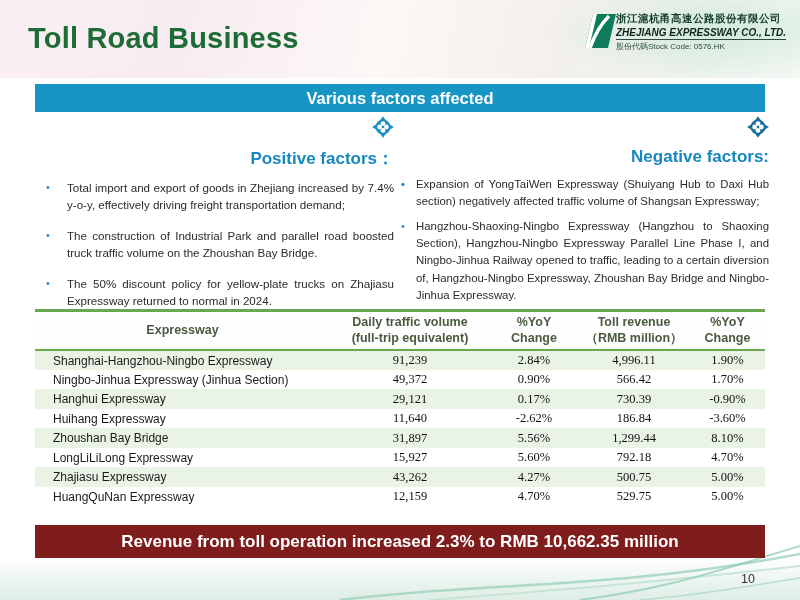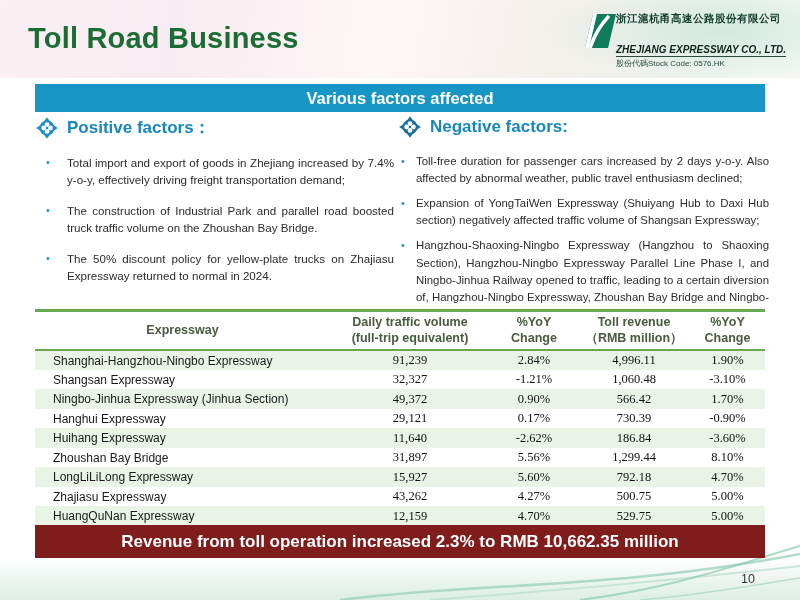--- a/index.html
+++ b/index.html
@@ -30,36 +30,36 @@
   
   .title {
     position: absolute; left: 28px; top: 22px;
     font-size: 29px; font-weight: 700; color: #1e6c35;
     letter-spacing: .2px;
   }
   .logo { position: absolute; right: 14px; top: 10px; display: flex; align-items: flex-start; gap: 0; }
   .logo-mark { width: 40px; height: 42px; flex: 0 0 auto; }
   .logo-text { padding-top: 2px; }
   .logo-cn { font-size: 10.5px; font-weight: bold; color: #123b2b; letter-spacing: .5px; }
-  .logo-en { font-size: 10px; font-weight: bold; font-style: italic; color: #10241c; border-bottom: 1px solid #2a4a3a; padding-bottom: 1px; margin-top: 18px; }
+  .logo-en { font-size: 10px; font-weight: bold; font-style: italic; color: #10241c; border-bottom: 1px solid #2a4a3a; padding-bottom: 1px; margin-top: 1px; }
   .logo-stock { font-size: 8px; color: #2a4a3a; margin-top: 1px; }
 
   
   .banner {
     position: absolute; left: 35px; top: 84px; width: 730px; height: 28px;
     background: #1795c5; color: #ffffff; text-align: center;
     font-size: 16.5px; font-weight: bold; line-height: 28px;
   }
 
   
   .factors { position: absolute; left: 0; top: 116px; width: 800px; height: 192px; }
   .col { position: absolute; top: 0; }
   .col.positive { left: 36px; width: 358px; }
   .col.negative { left: 399px; width: 370px; }
-  .factor-head { display: flex; align-items: center; gap: 9px; margin-bottom: 15px; }
+  .factor-head { display: flex; align-items: flex-end; gap: 9px; margin-bottom: 9px; flex-direction: column; }
   .factor-head .head-icon { width: 22px; height: 22px; }
   .factor-head .head-label { font-size: 17px; font-weight: bold; color: #1787bd; }
   .bullet { position: relative; text-align: justify; color: #2b2b2b; line-height: 1.5; }
   .col.positive .bullet { font-size: 11.6px; padding-left: 31px; margin-bottom: 13px; }
   .col.negative .bullet { font-size: 11.4px; padding-left: 17px; margin-bottom: 8px; }
   .bullet .dot { position: absolute; left: 10px; top: 0; color: #1b8fc4; font-size: 11px; }
   .col.negative .bullet .dot { left: 2px; }
 
   
   .data-table {
@@ -175,21 +175,20 @@
             <circle cx="12" cy="8.3" r="2.6"></circle>
             <circle cx="12" cy="15.7" r="2.6"></circle>
             <circle cx="8.3" cy="12" r="2.6"></circle>
             <circle cx="15.7" cy="12" r="2.6"></circle>
           </g>
         </svg>
         <span class="head-label">Negative factors:</span>
       </div>
       <div class="bullet">
         <span class="dot">•</span>
-        <span>Toll-free duration for passenger cars increased by 2 days y-o-y. Also affected by abnormal weather, public travel enthusiasm declined;</span>
       </div>
       <div class="bullet">
         <span class="dot">•</span>
         <span>Expansion of YongTaiWen Expressway (Shuiyang Hub to Daxi Hub section) negatively affected traffic volume of Shangsan Expressway;</span>
       </div>
       <div class="bullet">
         <span class="dot">•</span>
         <span>Hangzhou-Shaoxing-Ningbo Expressway (Hangzhou to Shaoxing Section), Hangzhou-Ningbo Expressway Parallel Line Phase I, and Ningbo-Jinhua Railway opened to traffic, leading to a certain diversion of, Hangzhou-Ningbo Expressway, Zhoushan Bay Bridge and Ningbo-Jinhua Expressway.</span>
       </div>
     </div>
@@ -219,27 +218,20 @@
     </thead>
     <tbody>
       <tr>
         <td class="name">Shanghai-Hangzhou-Ningbo Expressway</td>
         <td class="num">91,239</td>
         <td class="num">2.84%</td>
         <td class="num">4,996.11</td>
         <td class="num">1.90%</td>
       </tr>
       <tr>
-        <td class="name">Shangsan Expressway</td>
-        <td class="num">32,327</td>
-        <td class="num">-1.21%</td>
-        <td class="num">1,060.48</td>
-        <td class="num">-3.10%</td>
-      </tr>
-      <tr>
         <td class="name">Ningbo-Jinhua Expressway (Jinhua Section)</td>
         <td class="num">49,372</td>
         <td class="num">0.90%</td>
         <td class="num">566.42</td>
         <td class="num">1.70%</td>
       </tr>
       <tr>
         <td class="name">Hanghui Expressway</td>
         <td class="num">29,121</td>
         <td class="num">0.17%</td>

